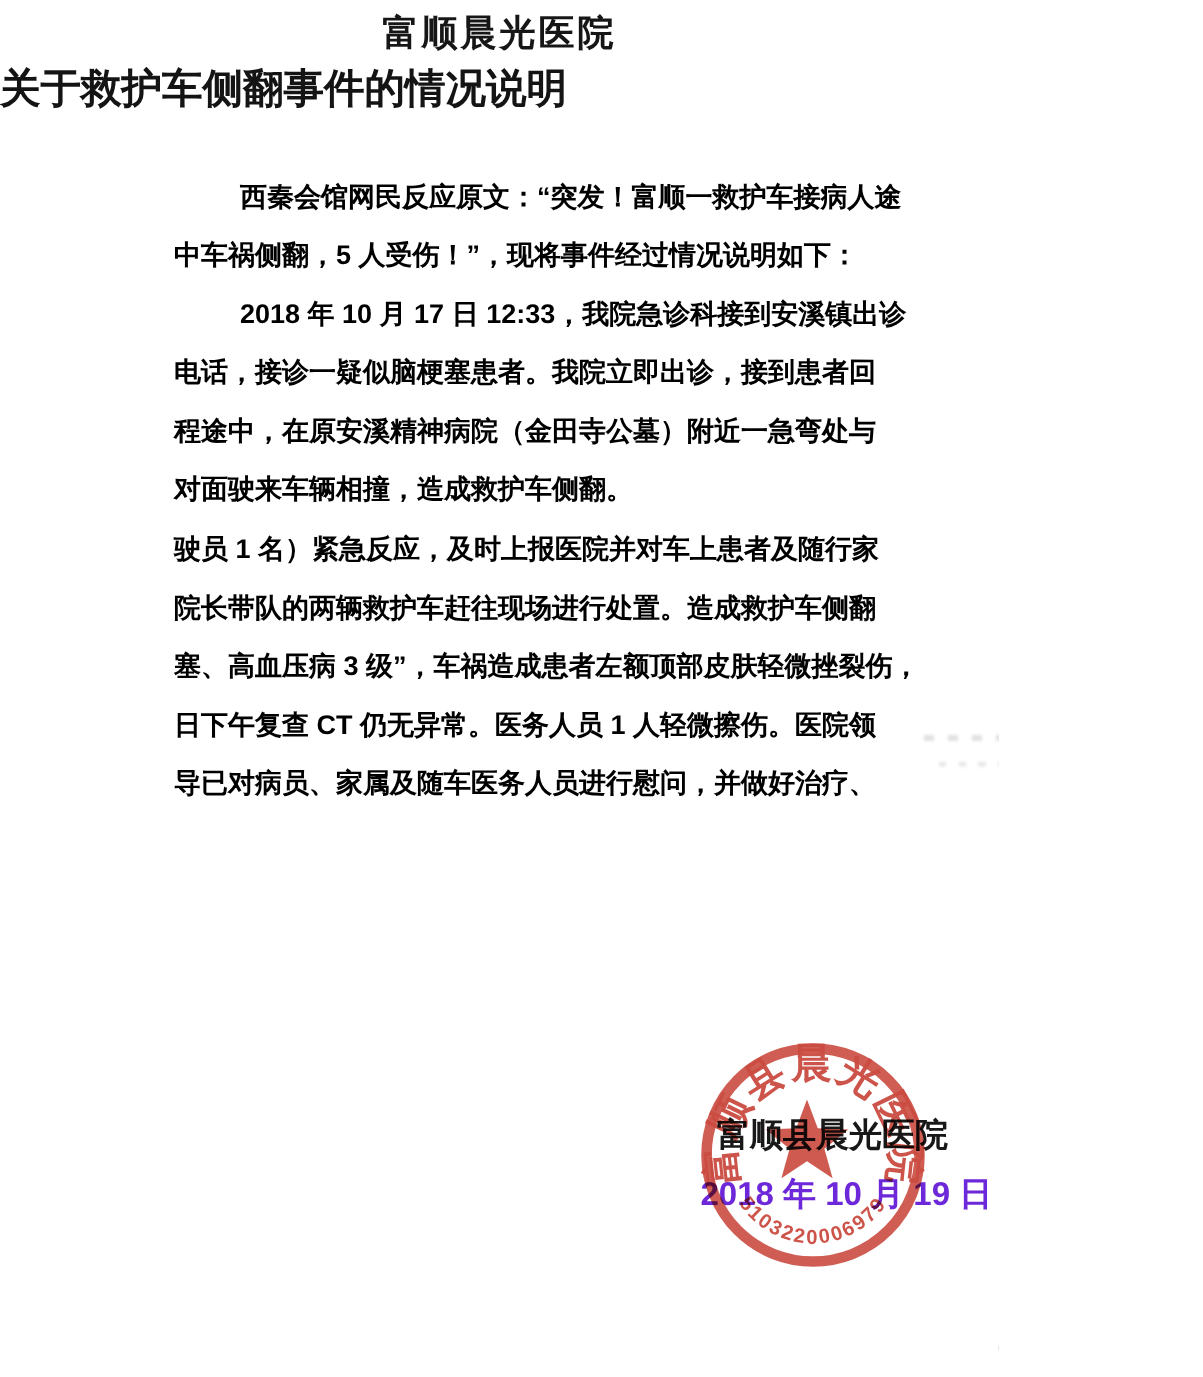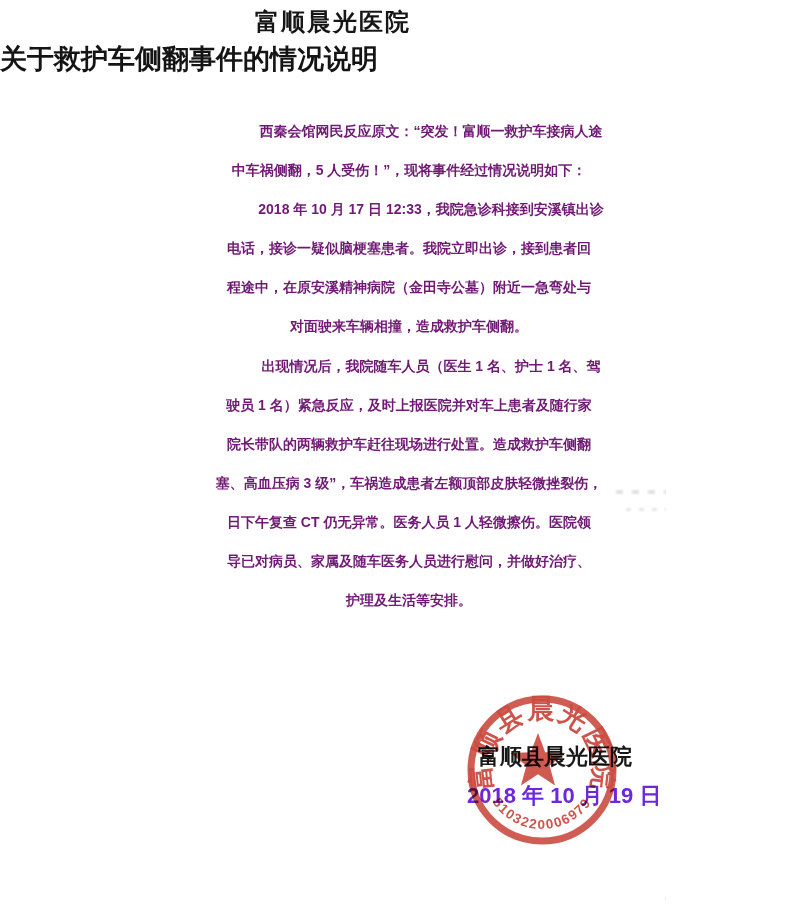--- a/index.html
+++ b/index.html
@@ -18,24 +18,23 @@
     color:#161616;
   }
   .subtitle{
     position:absolute;top:41px;left:0;right:0;
     text-align:left;
     font-size:27px;font-weight:700;letter-spacing:0px;
     color:#141414;
   }
   .body-text{
     position:absolute;top:112px;left:116px;width:586px;
-    font-size:14px;font-weight:600;
+    font-size:18px;font-weight:600;
     line-height:39.1px;
-    color:#701a75;
-    text-align:center;
+    color:#000000;
   }
   .line{white-space:nowrap;}
   .line.indent{padding-left:44px;}
   .sig-org{
     position:absolute;left:478px;top:744px;
     font-size:22px;font-weight:600;line-height:1.2;
     white-space:nowrap;color:#181818;z-index:3;
   }
   .sig-date{
     position:absolute;left:467px;top:783px;
@@ -82,27 +81,25 @@
   <div class="title">富顺晨光医院</div>
   <div class="subtitle">关于救护车侧翻事件的情况说明</div>
 
   <div class="body-text" id="body-text">
       <div class="line indent">西秦会馆网民反应原文：“突发！富顺一救护车接病人途</div>
       <div class="line">中车祸侧翻，5 人受伤！”，现将事件经过情况说明如下：</div>
       <div class="line indent">2018 年 10 月 17 日 12:33，我院急诊科接到安溪镇出诊</div>
       <div class="line">电话，接诊一疑似脑梗塞患者。我院立即出诊，接到患者回</div>
       <div class="line">程途中，在原安溪精神病院（金田寺公墓）附近一急弯处与</div>
       <div class="line">对面驶来车辆相撞，造成救护车侧翻。</div>
-      <div class="line indent">出现情况后，我院随车人员（医生 1 名、护士 1 名、驾</div>
       <div class="line">驶员 1 名）紧急反应，及时上报医院并对车上患者及随行家</div>
       <div class="line">院长带队的两辆救护车赶往现场进行处置。造成救护车侧翻</div>
       <div class="line">塞、高血压病 3 级”，车祸造成患者左额顶部皮肤轻微挫裂伤，</div>
       <div class="line">日下午复查 CT 仍无异常。医务人员 1 人轻微擦伤。医院领</div>
       <div class="line">导已对病员、家属及随车医务人员进行慰问，并做好治疗、</div>
-      <div class="line">护理及生活等安排。</div>
     </div>
 
   <div class="artifact"></div>
 
   <div class="sig-org">富顺县晨光医院</div>
   <div class="sig-date">2018 年 10 月 19 日</div>
 
   <svg class="seal" viewBox="0 0 176 176" aria-hidden="true">
     <defs>
       <path id="seal-top-arc" d="M 39.14 105.79 A 52 52 0 1 1 136.86 105.79" fill="none"></path>

